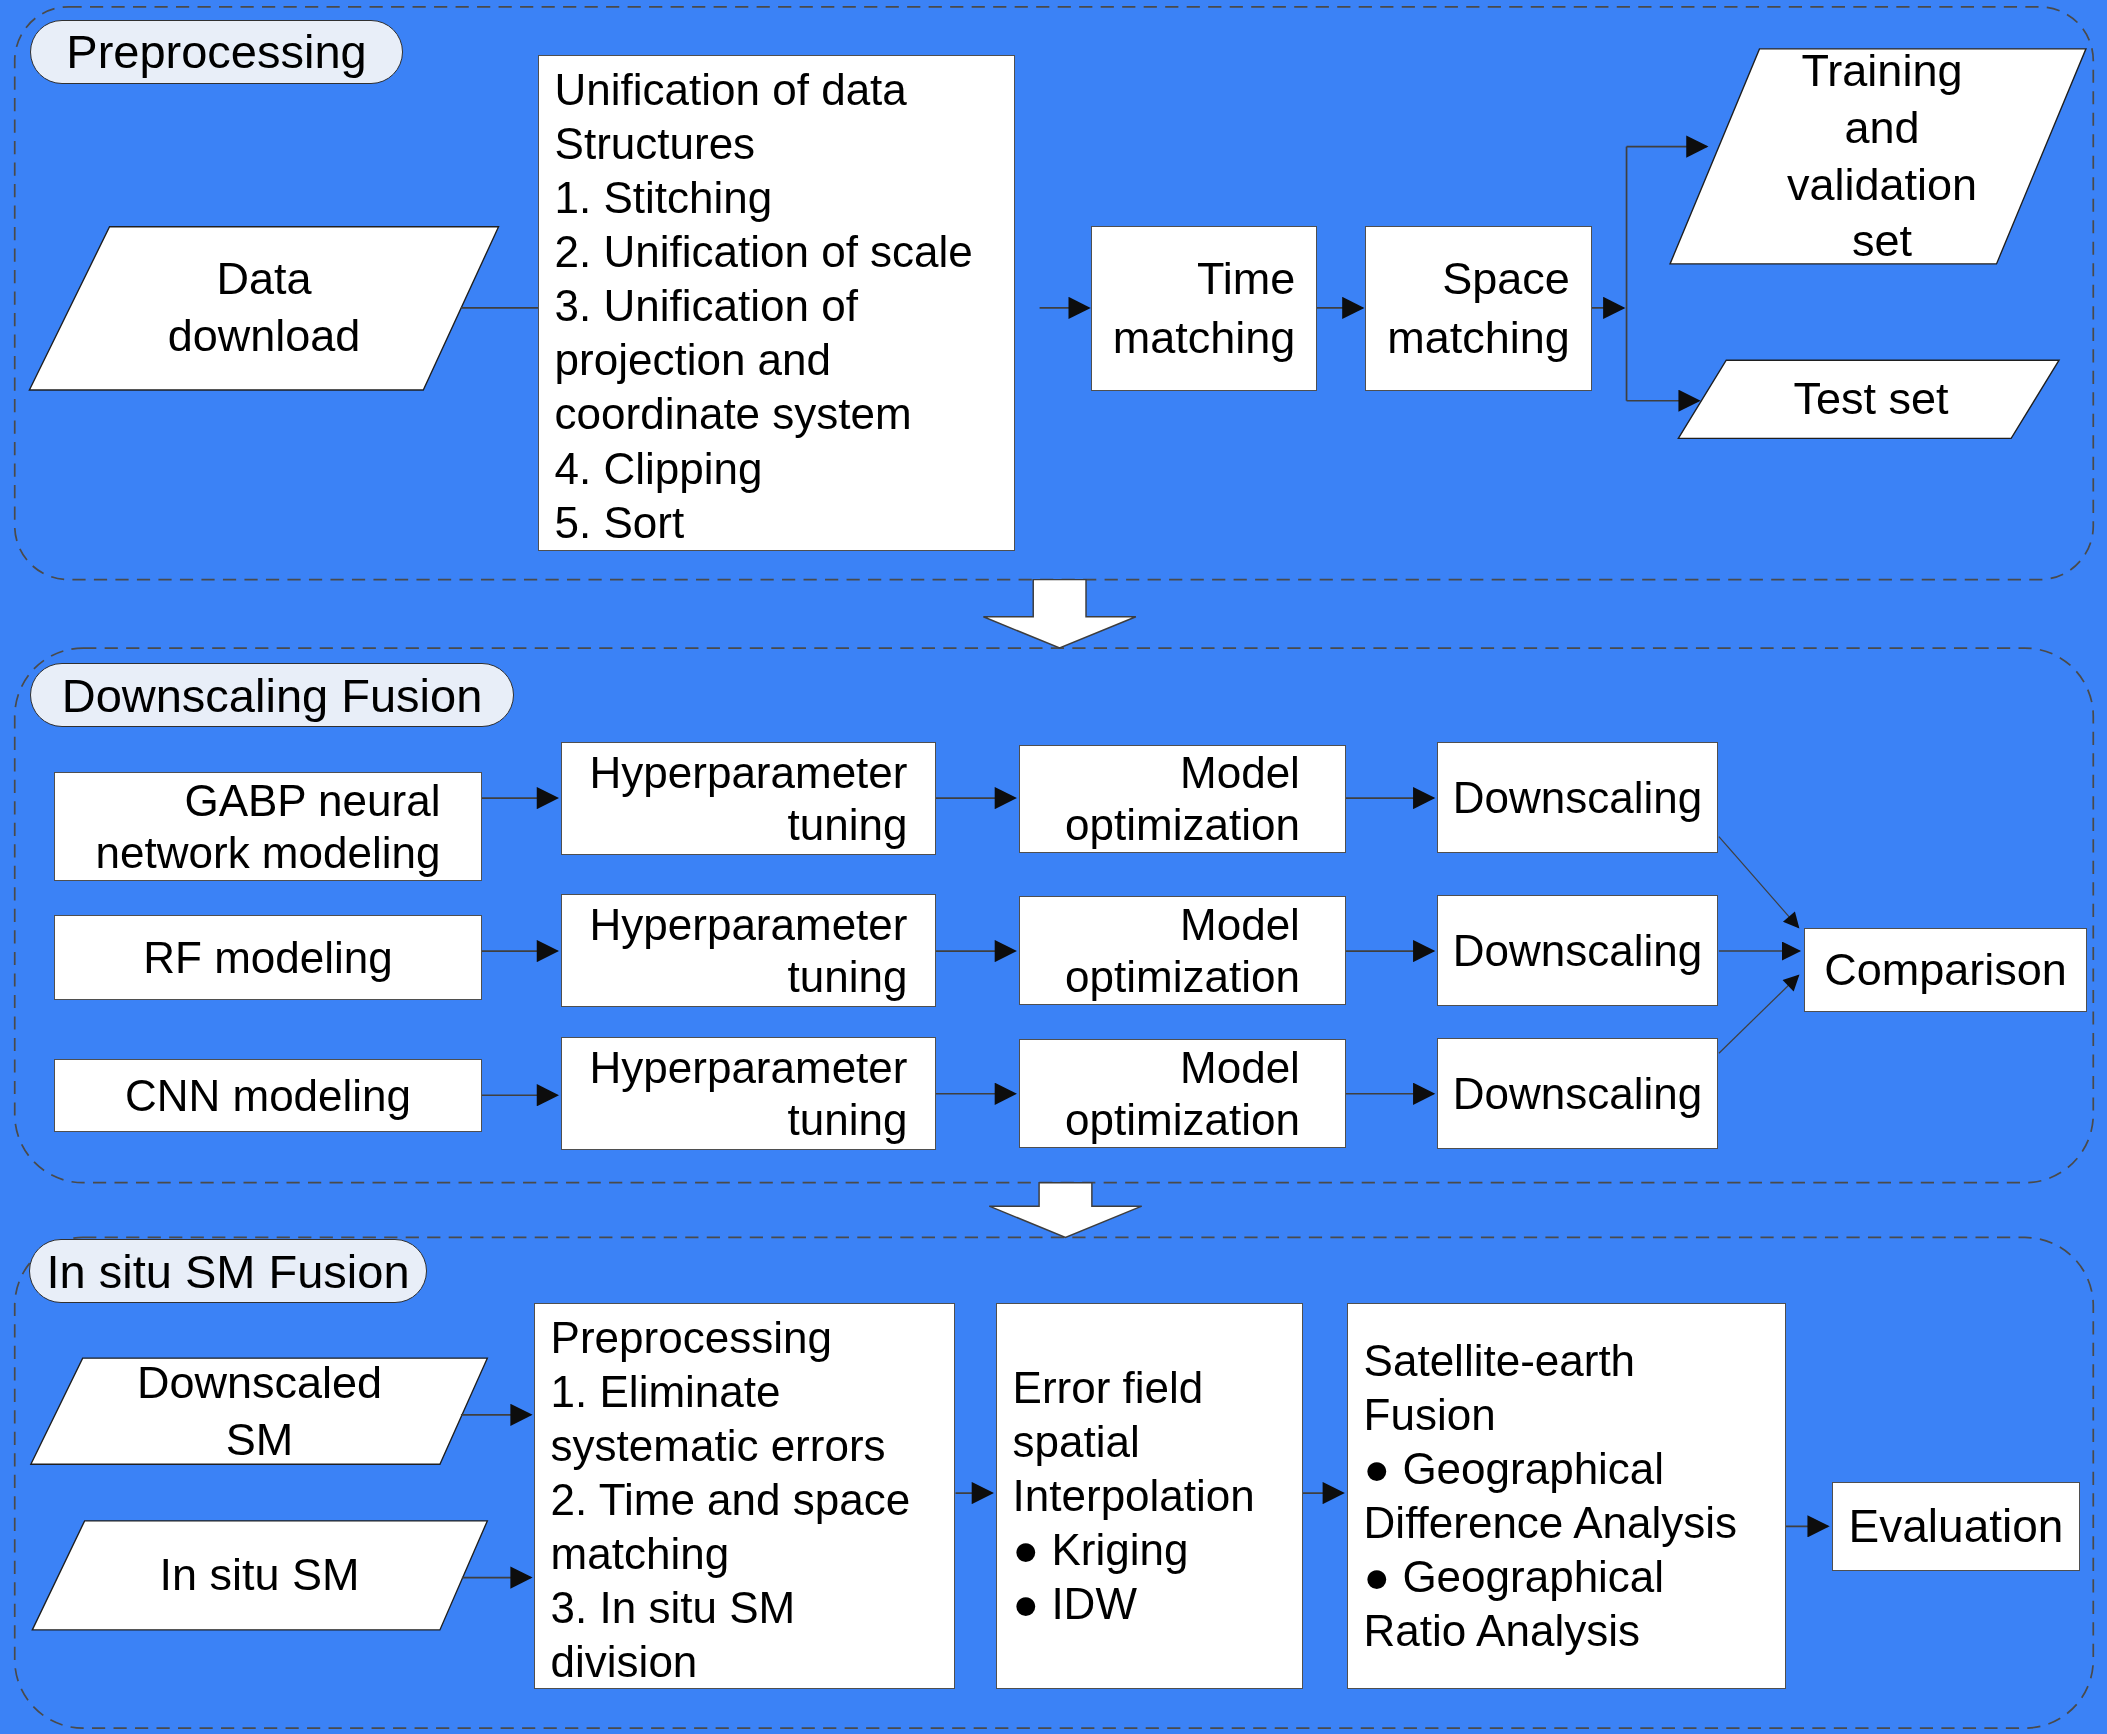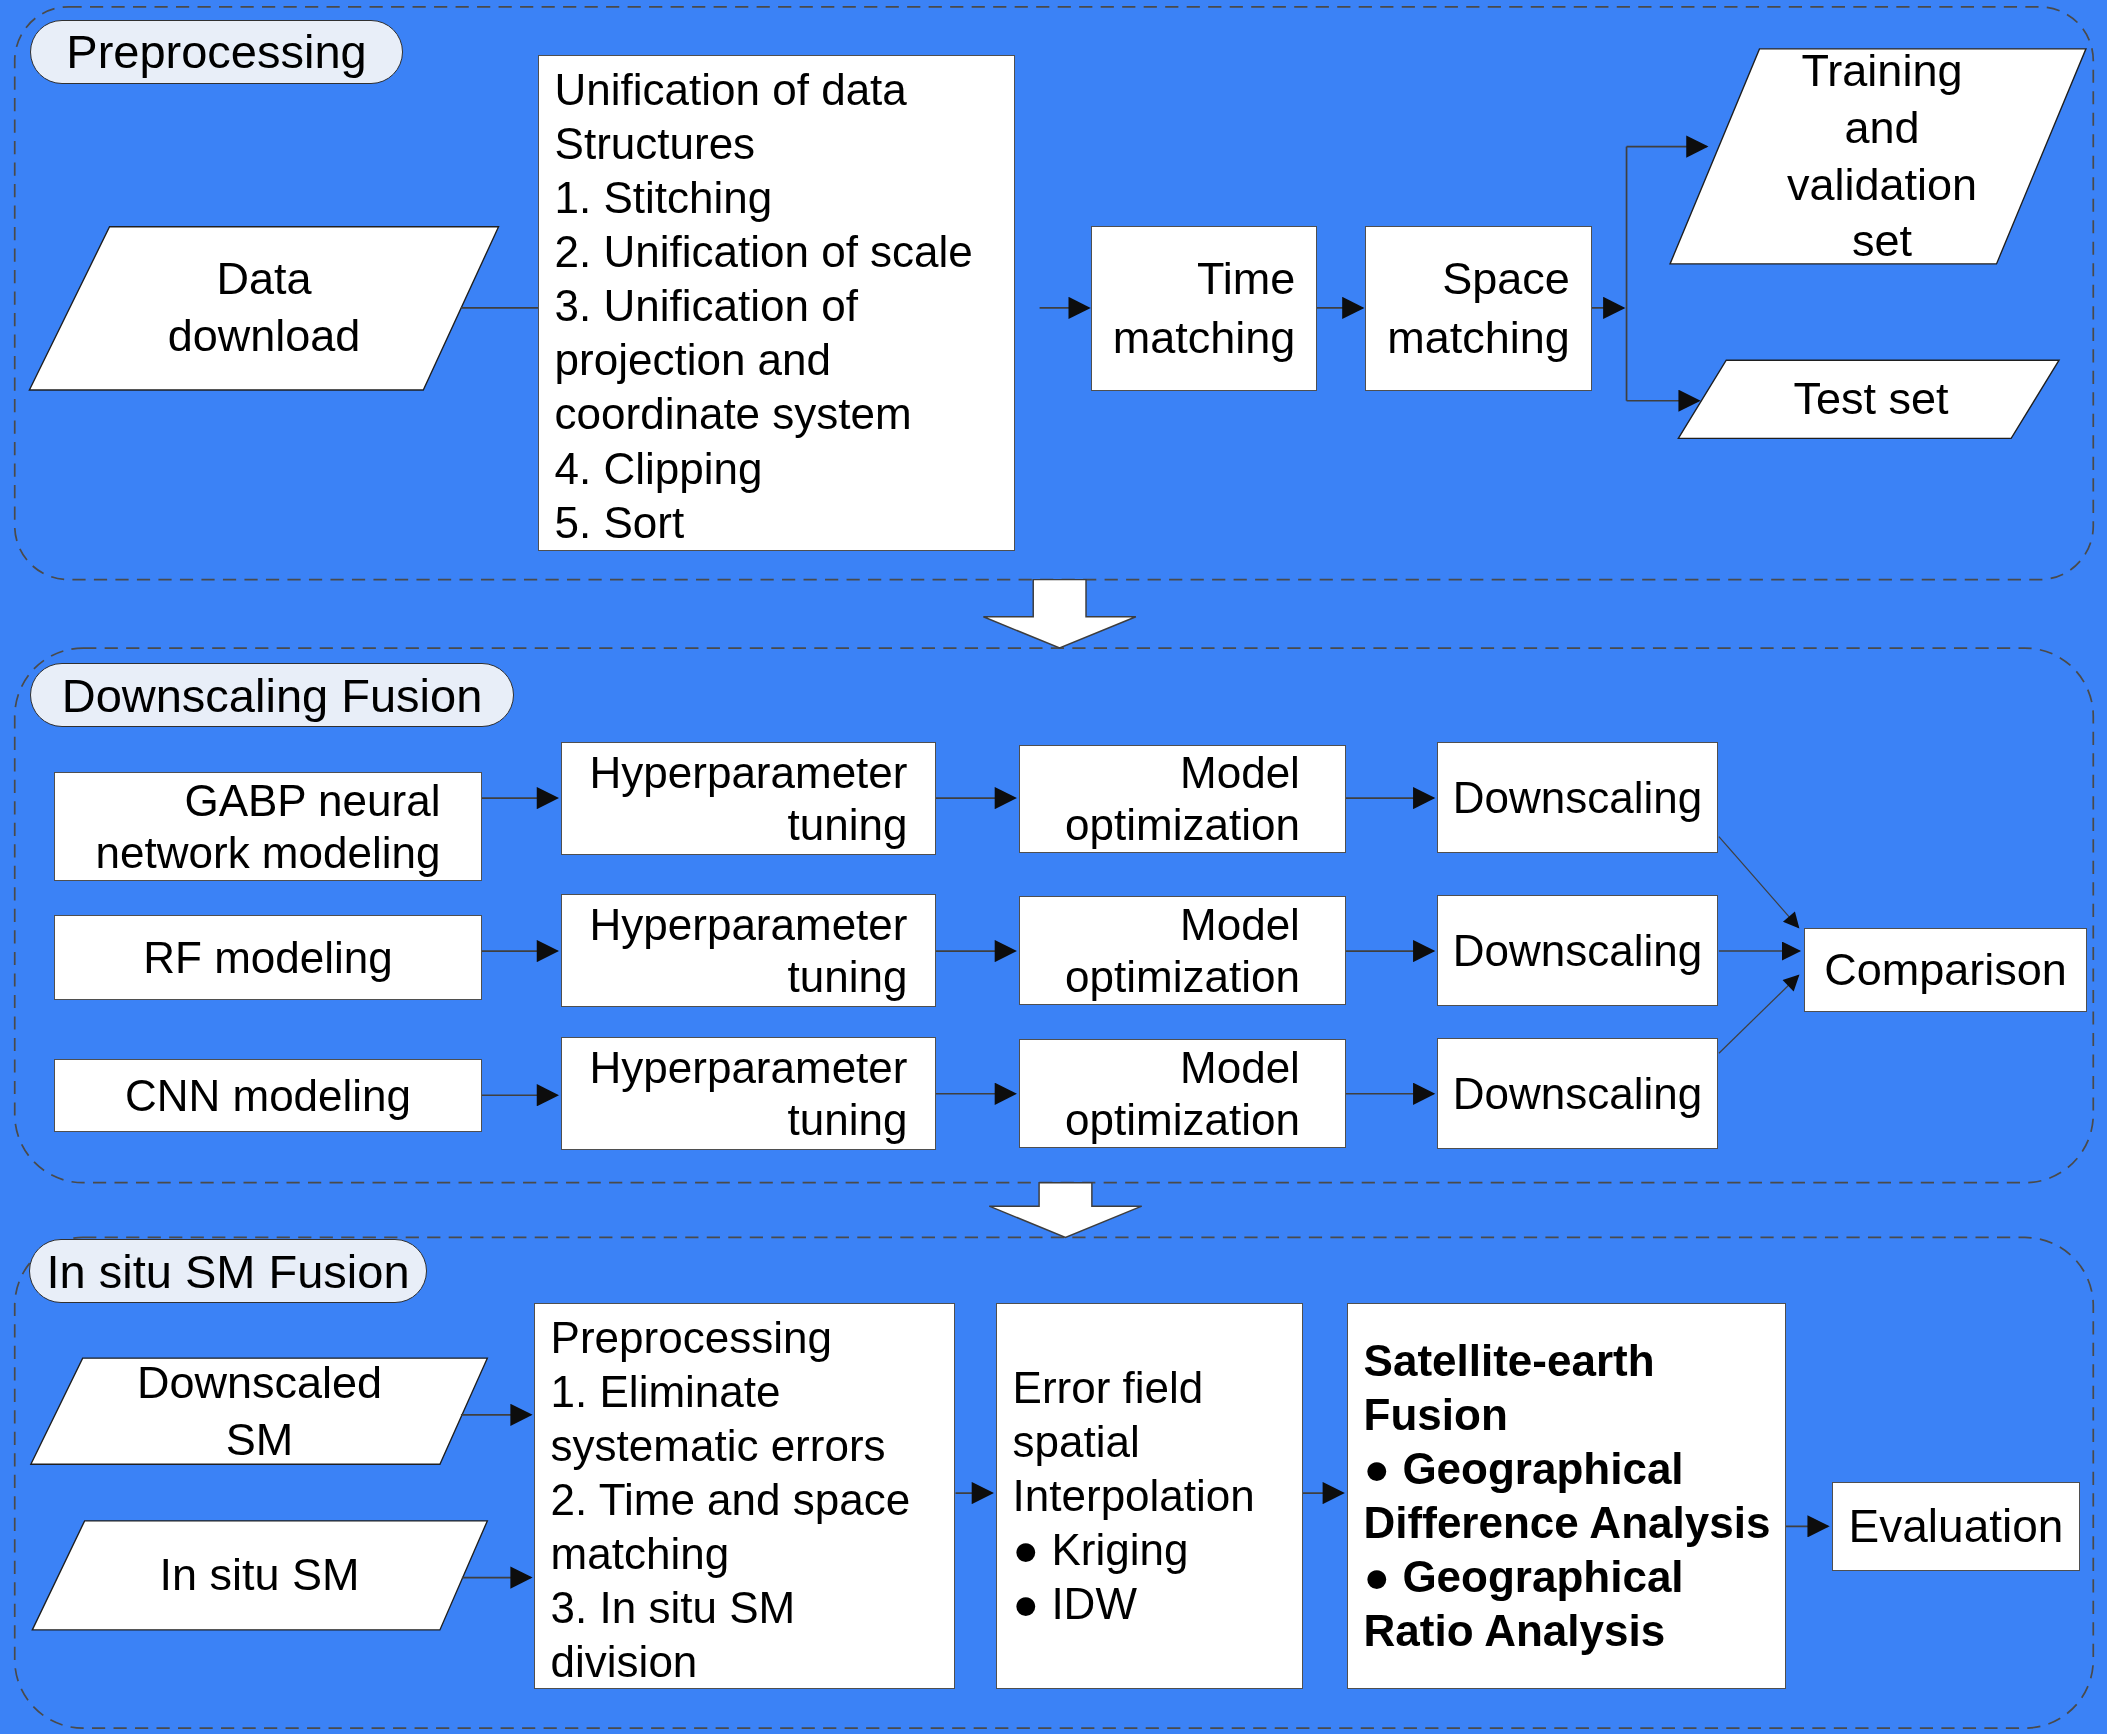--- a/index.html
+++ b/index.html
@@ -156,21 +156,21 @@
 matching
 3. In situ SM
 division</div>
 
   <div class="box listbox vcenter" style="left:996px;top:1303px;width:307px;height:386px;">Error field
 spatial
 Interpolation
 ● Kriging
 ● IDW</div>
 
-  <div class="box listbox vcenter" style="left:1347px;top:1303px;width:439px;height:386px;font-weight:bold;">Satellite-earth
+  <div class="box listbox vcenter" style="left:1347px;top:1303px;width:439px;height:386px;">Satellite-earth
 Fusion
 ● Geographical
 Difference Analysis
 ● Geographical
 Ratio Analysis</div>
 
   <div class="box f94" style="left:1832px;top:1482px;width:248px;height:89px;">Evaluation</div>
 
 </div>
 

